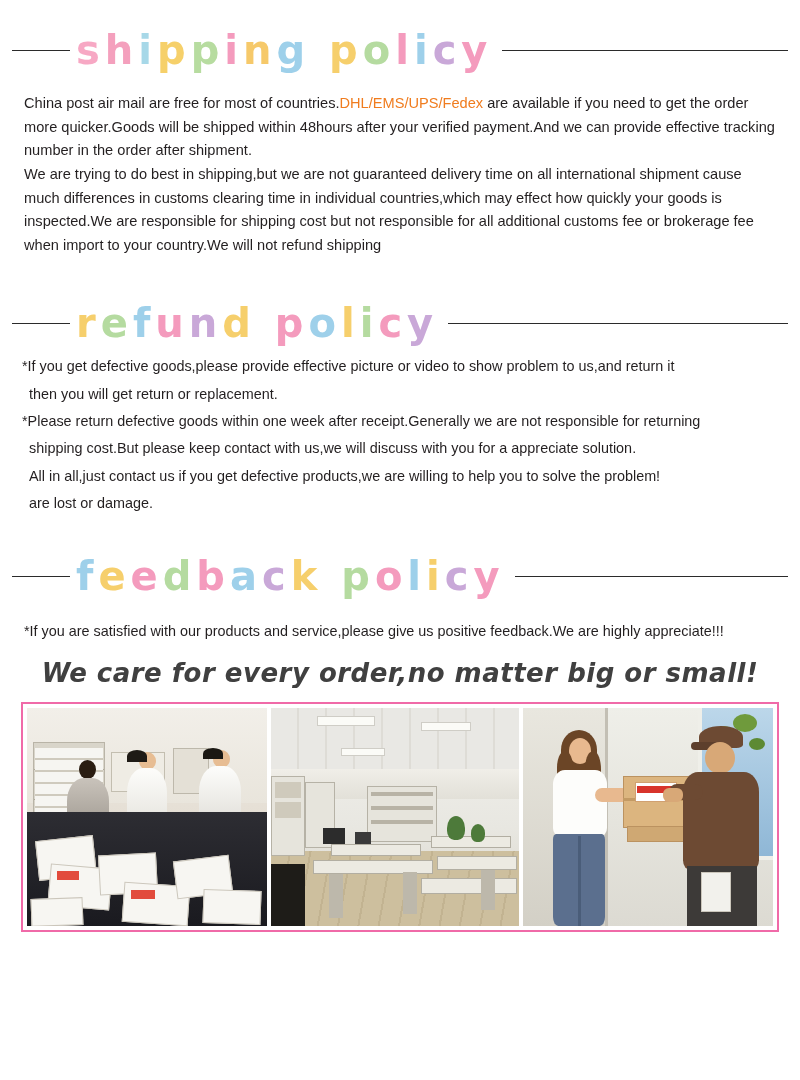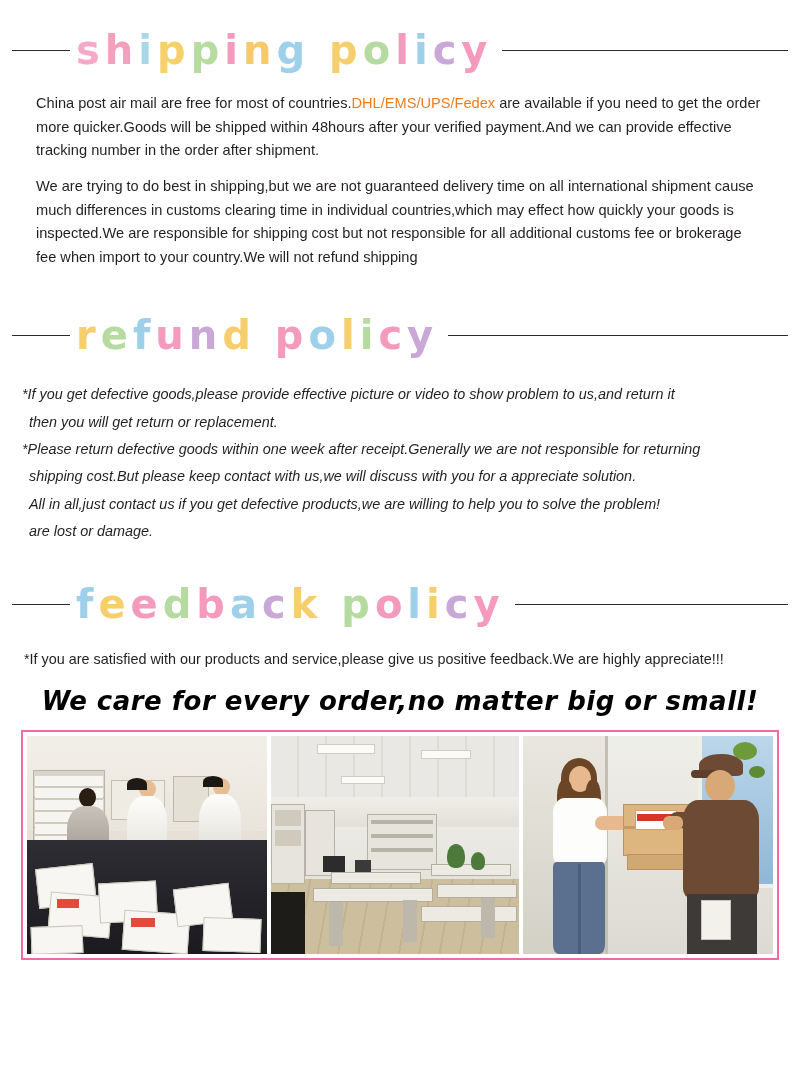--- a/index.html
+++ b/index.html
@@ -43,21 +43,21 @@
   }
   .fancy-title span { display: inline-block; }
 
   
   .body-block {
     padding: 0 24px 0 24px;
     font-size: 14.6px;
     line-height: 1.62;
     color: #231f20;
   }
-  .body-block p { margin: 12px; }
+  .body-block p { margin: 0; }
   .hl-orange { color: #f07c1e; }
 
   .list-block {
     padding: 0 24px 0 22px;
     font-size: 14.4px;
     line-height: 1.55;
     color: #231f20;
   }
   .list-block p { margin: 0 0 5px 0; }
   .list-block p.ind { padding-left: 7px; }
@@ -155,40 +155,40 @@
     <p id="ship-p1"><span>China post air mail are free for most of countries.</span><span class="hl-orange">DHL/EMS/UPS/Fedex</span><span> are available if you need to get the order more quicker.Goods will be shipped within 48hours after your verified payment.And we can provide effective tracking number in the order after shipment.</span></p>
     <p id="ship-p2"><span>We are trying to do best in shipping,but we are not guaranteed delivery time on all international shipment cause much differences in customs clearing time in individual countries,which may effect how quickly your goods is inspected.We are responsible for shipping cost but not responsible for all additional customs fee or brokerage fee when import to your country.We will not refund shipping</span></p>
   </div>
 
   <div class="section-head" style="margin-top:46px;">
     <div class="rule left"></div>
     <div class="fancy-title" id="title-refund"><span style="color: rgb(246, 207, 108);">r</span><span style="color: rgb(181, 219, 160);">e</span><span style="color: rgb(158, 208, 234);">f</span><span style="color: rgb(244, 155, 189);">u</span><span style="color: rgb(201, 168, 216);">n</span><span style="color: rgb(246, 207, 108);">d</span><span style="color: rgb(255, 255, 255);">&nbsp;</span><span style="color: rgb(244, 155, 189);">p</span><span style="color: rgb(158, 208, 234);">o</span><span style="color: rgb(246, 207, 108);">l</span><span style="color: rgb(181, 219, 160);">i</span><span style="color: rgb(244, 155, 189);">c</span><span style="color: rgb(201, 168, 216);">y</span></div>
     <div class="rule right"></div>
   </div>
 
-  <div class="list-block" id="refund-list" style="margin-top:28px;font-style:italic;">
+  <div class="list-block" id="refund-list" style="margin-top:12px;">
       <p>*If you get defective goods,please provide effective picture or video to show problem to us,and  return it</p>
       <p class="ind">then you will get return or replacement.</p>
       <p>*Please return defective goods within one week after receipt.Generally we are not responsible for returning</p>
       <p class="ind">shipping cost.But please keep contact with us,we will discuss with you for a appreciate solution.</p>
       <p class="ind">All in all,just contact us if you get defective products,we are willing to help you to solve the problem!</p>
       <p class="ind">are lost or damage.</p>
     </div>
 
   <div class="section-head" style="margin-top:42px;">
     <div class="rule left"></div>
     <div class="fancy-title" id="title-feedback"><span style="color: rgb(158, 208, 234);">f</span><span style="color: rgb(246, 207, 108);">e</span><span style="color: rgb(244, 155, 189);">e</span><span style="color: rgb(181, 219, 160);">d</span><span style="color: rgb(244, 155, 189);">b</span><span style="color: rgb(158, 208, 234);">a</span><span style="color: rgb(201, 168, 216);">c</span><span style="color: rgb(246, 207, 108);">k</span><span style="color: rgb(255, 255, 255);">&nbsp;</span><span style="color: rgb(181, 219, 160);">p</span><span style="color: rgb(244, 155, 189);">o</span><span style="color: rgb(158, 208, 234);">l</span><span style="color: rgb(246, 207, 108);">i</span><span style="color: rgb(201, 168, 216);">c</span><span style="color: rgb(244, 155, 189);">y</span></div>
     <div class="rule right"></div>
   </div>
 
   <div class="fb-block" style="margin-top:24px;">
     <p>*If you are satisfied with our products and service,please give us positive feedback.We are highly appreciate!!!</p>
   </div>
 
-  <div class="banner" style="color: #000000;">We care for every order,no matter big or small!</div>
+  <div class="banner" style="color: #404040;">We care for every order,no matter big or small!</div>
 
   <div class="photos">
 
     <div class="photo a">
       <div class="pa-bg"></div>
       <div class="pa-wall"></div>
       <div class="pa-shelf">
         <i style="top:26px"></i>
           <i style="top:56px"></i>
           <i style="top:86px"></i>

